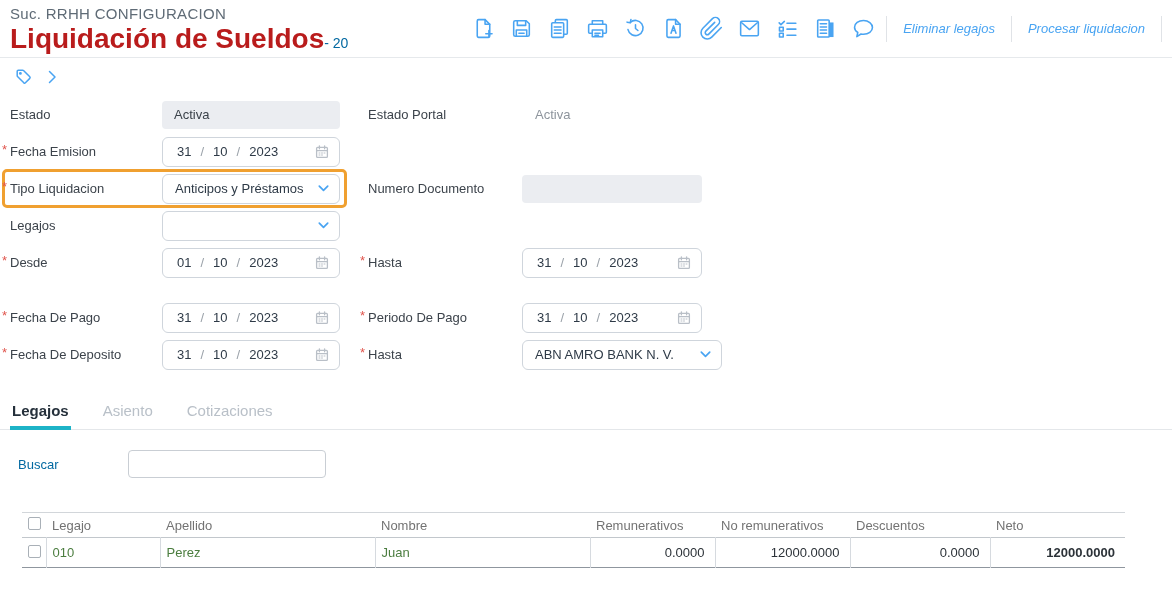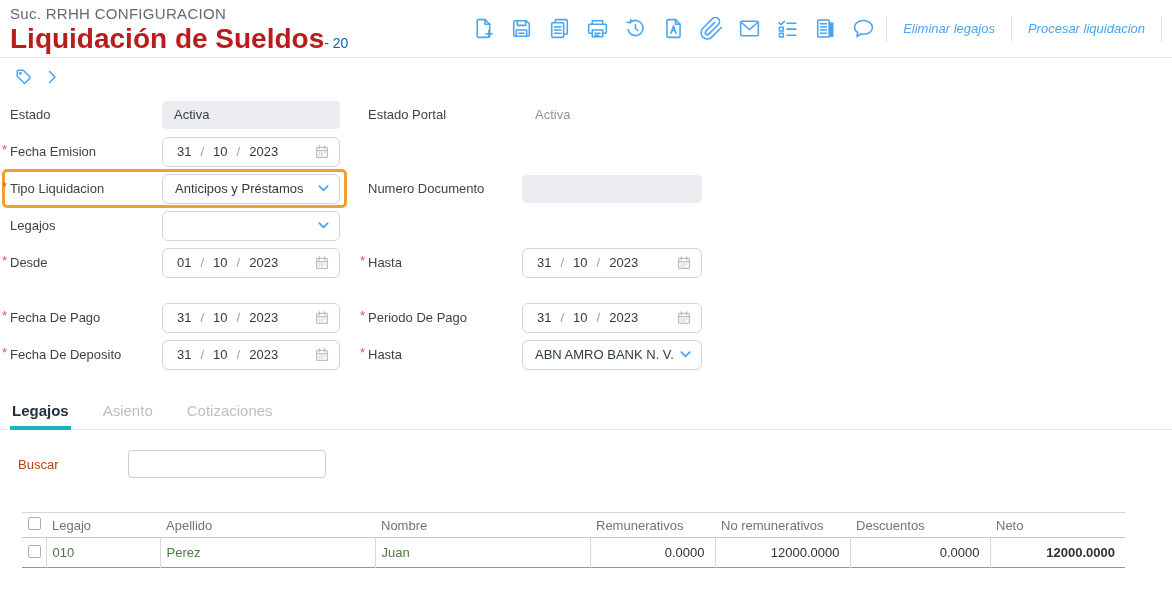--- a/index.html
+++ b/index.html
@@ -30,40 +30,40 @@
   .fcell-l { display:flex; align-items:center; padding-left:10px; width:340px; flex:none; }
   .fcell-r { display:flex; align-items:center; margin-left:28px; }
   .lbl { width:152px; flex:none; position:relative; color:#3c434b; }
   .fcell-r .lbl { width:154px; }
   .req { color:#e0554d; position:absolute; left:-8px; top:-2px; }
   .input-dis { width:178px; height:28px; background:#ebedf1; border-radius:4px; display:flex; align-items:center; padding:0 12px; color:#3a4149; }
   .fcell-r .input-dis { width:180px; }
   .plain-val { padding-left:13px; color:#8d949c; }
   .select { width:178px; height:30px; border:1px solid #cfd5dc; border-radius:6px; background:#fff;
     display:flex; align-items:center; justify-content:space-between; padding:0 8px 0 12px; color:#2e3a47; cursor:pointer; }
-  .fcell-r .select { width:180px; }
+  .fcell-r .select { width:200px; }
   .select .val { white-space:nowrap; overflow:hidden; }
   .select.wide { width:538px; }
   .chev svg { width:15px; height:15px; stroke:#49a4f2; fill:none; stroke-width:1.8; stroke-linecap:round; stroke-linejoin:round; display:block; }
   .datefield { width:178px; height:30px; border:1px solid #cfd5dc; border-radius:6px; background:#fff;
     display:flex; align-items:center; gap:9px; padding:0 9px 0 14px; color:#2e3a47; cursor:pointer; }
   .fcell-r .datefield { width:180px; }
   .datefield .sep { color:#9aa1a9; }
   .cal { margin-left:auto; }
   .cal svg { width:16px; height:16px; stroke:#b9bfc7; fill:none; stroke-width:1.3; stroke-linecap:round; display:block; }
   .hl-box { position:absolute; left:2px; top:-1px; width:345px; height:39px; border:3px solid #f0a030; border-radius:5px; pointer-events:none; }
 
   
   .tabs { margin-top:24px; border-bottom:1px solid #e4e7ea; padding-left:10px; display:flex; gap:30px; }
   .tab { font-size:15px; padding:5px 2px 7px; color:#b9c0c8; cursor:pointer; border-bottom:4px solid transparent; margin-bottom:-1px; }
   .tab.active { color:#25303b; font-weight:700; border-bottom-color:#1db3c7; }
 
   
   .search-row { margin-top:20px; display:flex; align-items:center; padding-left:18px; }
-  .search-row .slbl { width:110px; color:#c2410c; }
+  .search-row .slbl { width:110px; color:#0369a1; }
   .search-input { width:198px; height:28px; border:1px solid #c9ced4; border-radius:4px; background:#fff; }
 
   
   table { border-collapse:collapse; table-layout:fixed; margin:34px 0 0 22px; width:1103px; }
   thead tr { border-top:1px solid #d2d6da; border-bottom:1px solid #c2c7cc; }
   tbody tr { border-bottom:1px solid #8f969e; }
   th { font-weight:400; text-align:left; color:#737373; padding:4px 6px; height:22px; white-space:nowrap; overflow:hidden; }
   td { height:30px; padding:0 6px; white-space:nowrap; overflow:hidden; }
   tbody td + td { border-left:1px solid #d6dadf; }
   td.green { color:#4b7d3f; }

